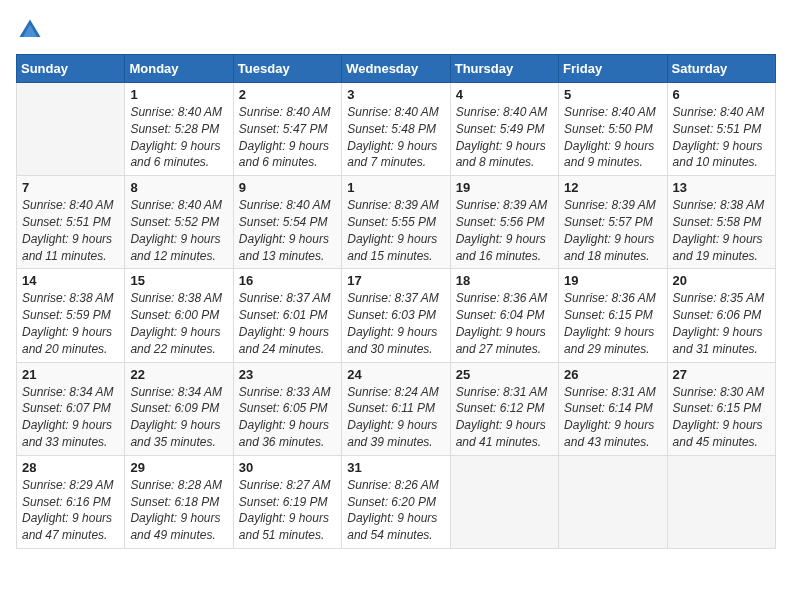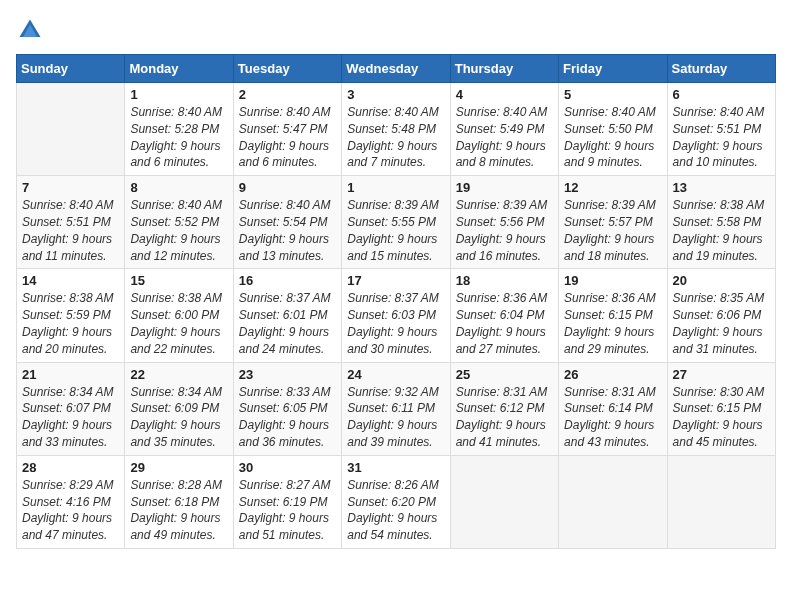--- a/index.html
+++ b/index.html
@@ -311,21 +311,21 @@
           <span class="day-number">23</span>
         <div class="day-info">
           <div>Sunrise: 8:33 AM</div>
           <div>Sunset: 6:05 PM</div>
           <div>Daylight: 9 hours and 36 minutes.</div>
         </div>
         </td>
         <td>
           <span class="day-number">24</span>
         <div class="day-info">
-          <div>Sunrise: 9:32 AM</div>
+          <div>Sunrise: 8:24 AM</div>
           <div>Sunset: 6:11 PM</div>
           <div>Daylight: 9 hours and 39 minutes.</div>
         </div>
         </td>
         <td>
           <span class="day-number">25</span>
         <div class="day-info">
           <div>Sunrise: 8:31 AM</div>
           <div>Sunset: 6:12 PM</div>
           <div>Daylight: 9 hours and 41 minutes.</div>
@@ -346,21 +346,21 @@
           <div>Sunset: 6:15 PM</div>
           <div>Daylight: 9 hours and 45 minutes.</div>
         </div>
         </td>
       </tr>
       <tr>
         <td>
           <span class="day-number">28</span>
         <div class="day-info">
           <div>Sunrise: 8:29 AM</div>
-          <div>Sunset: 4:16 PM</div>
+          <div>Sunset: 6:16 PM</div>
           <div>Daylight: 9 hours and 47 minutes.</div>
         </div>
         </td>
         <td>
           <span class="day-number">29</span>
         <div class="day-info">
           <div>Sunrise: 8:28 AM</div>
           <div>Sunset: 6:18 PM</div>
           <div>Daylight: 9 hours and 49 minutes.</div>
         </div>

